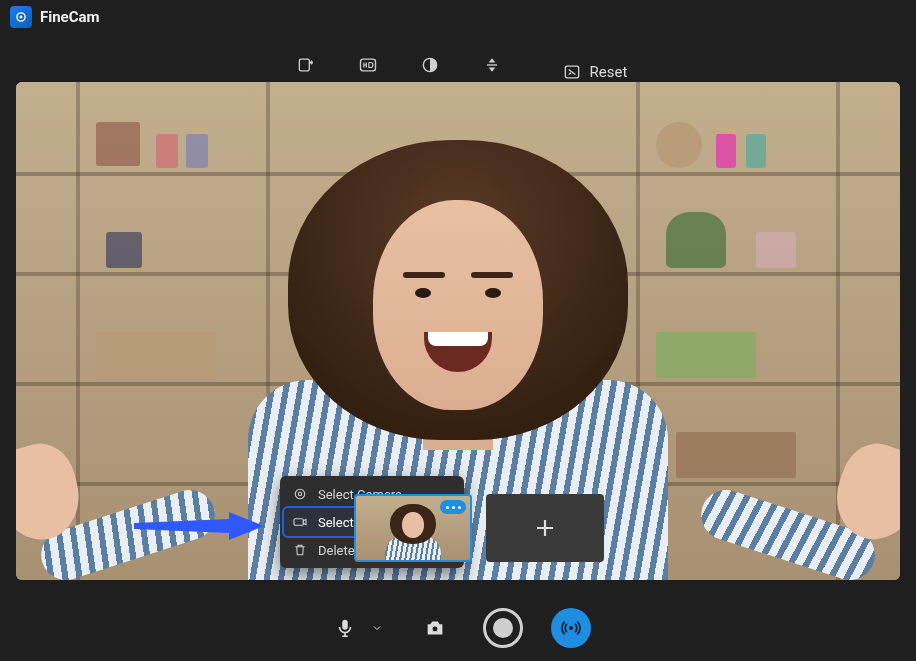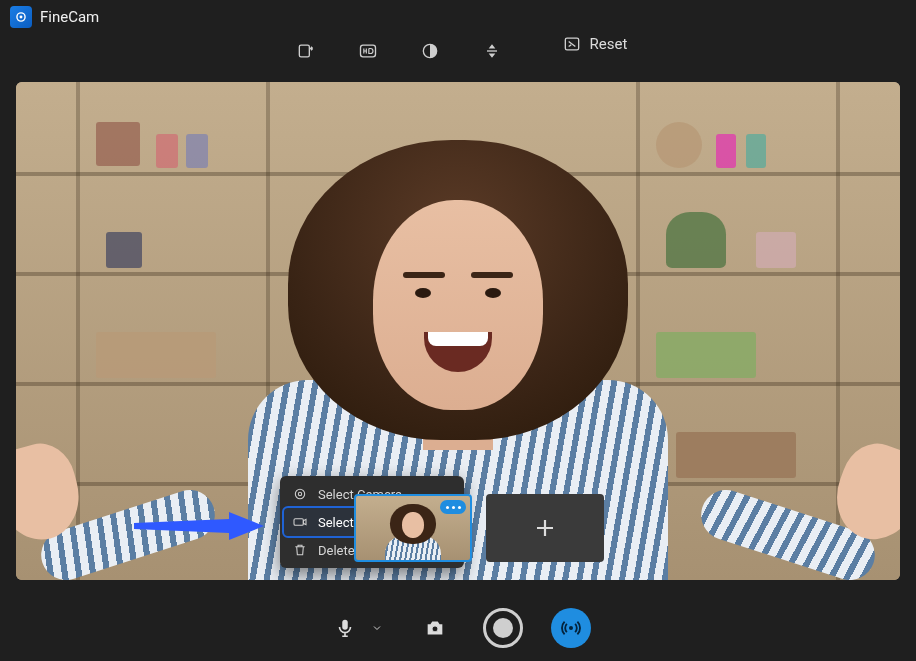--- a/index.html
+++ b/index.html
@@ -20,27 +20,27 @@
     gap: 8px;
     padding: 6px 10px;
     height: 34px;
   }
   .app-logo {
     width: 22px; height: 22px; border-radius: 4px;
     background: linear-gradient(135deg,#1a7de5 0%,#0b5ec2 100%);
     display:flex; align-items:center; justify-content:center;
   }
   .app-logo svg { width:14px; height:14px; }
-  .app-name { font-size: 15px; font-weight: 400; color:#f0f0f0; }
+  .app-name { font-size: 15px; font-weight: 700; color:#f0f0f0; }
 
   
   .top-toolbar {
     height: 48px;
     display:flex;
-    align-items:flex-start;
+    align-items:flex-end;
     justify-content:center;
     gap: 28px;
     color:#c8c8c8;
   }
   .tool-btn {
     width:34px; height:34px; border-radius:4px;
     display:flex; align-items:center; justify-content:center;
     cursor:pointer;
   }
   .tool-btn svg { width:20px; height:20px; stroke:#cfcfcf; fill:none; stroke-width:1.6; }

